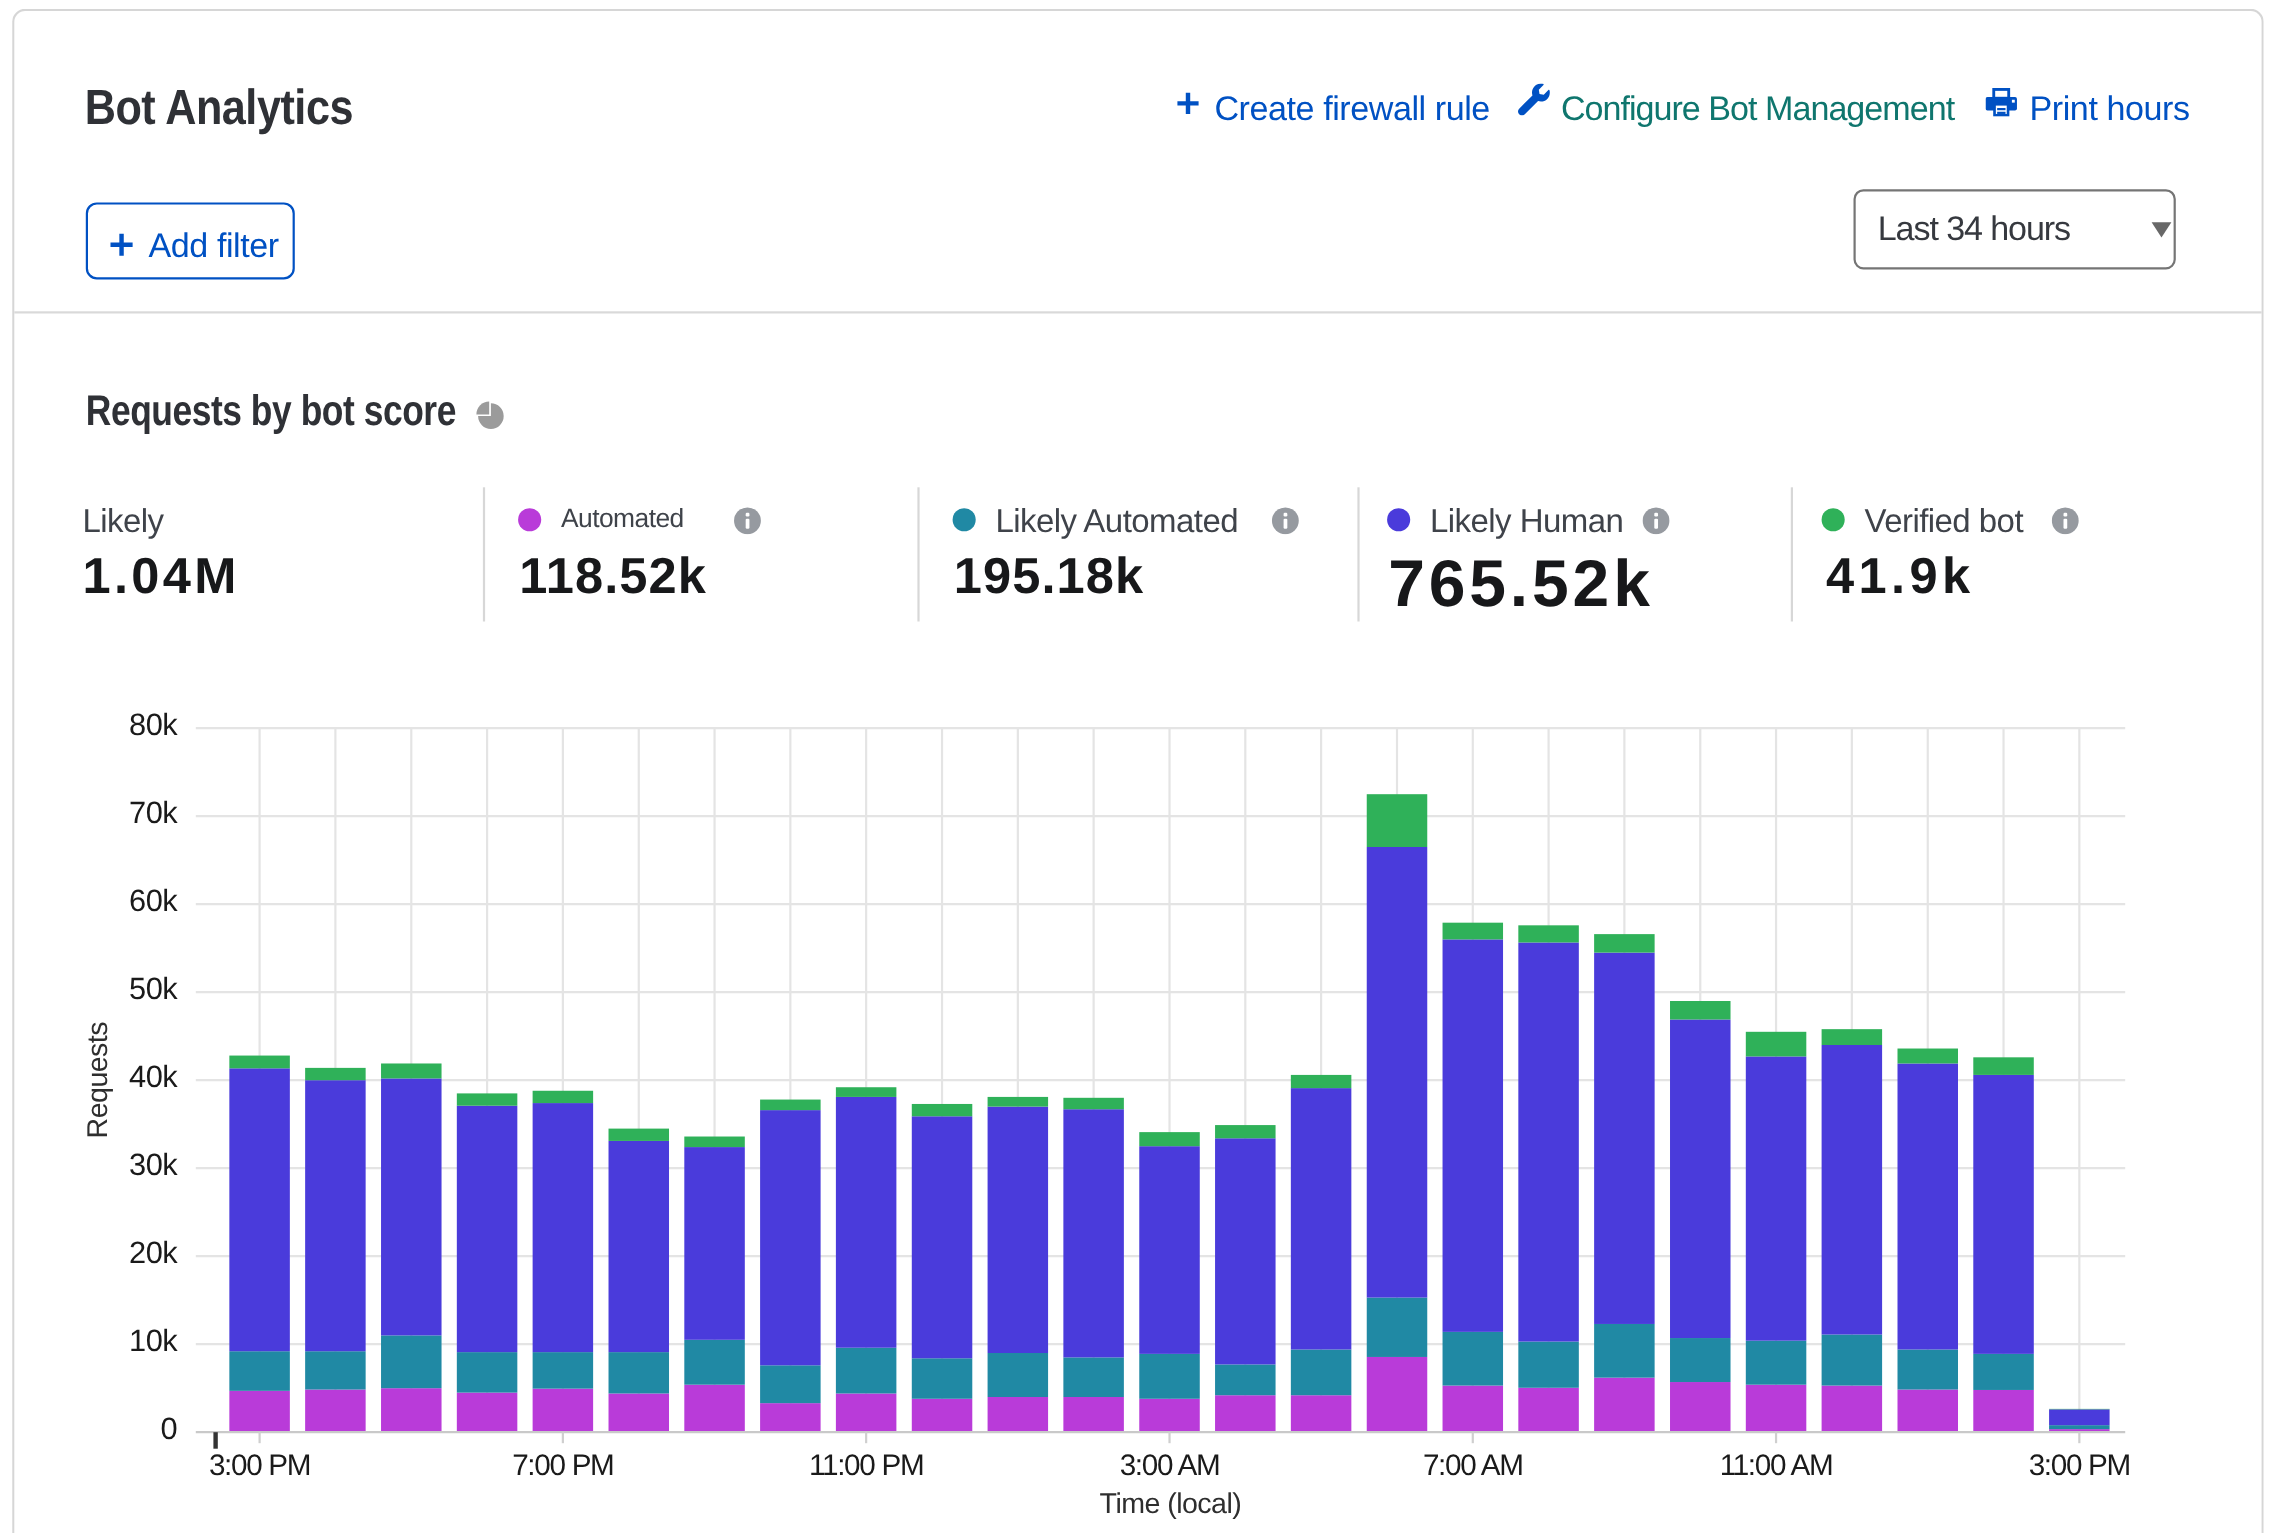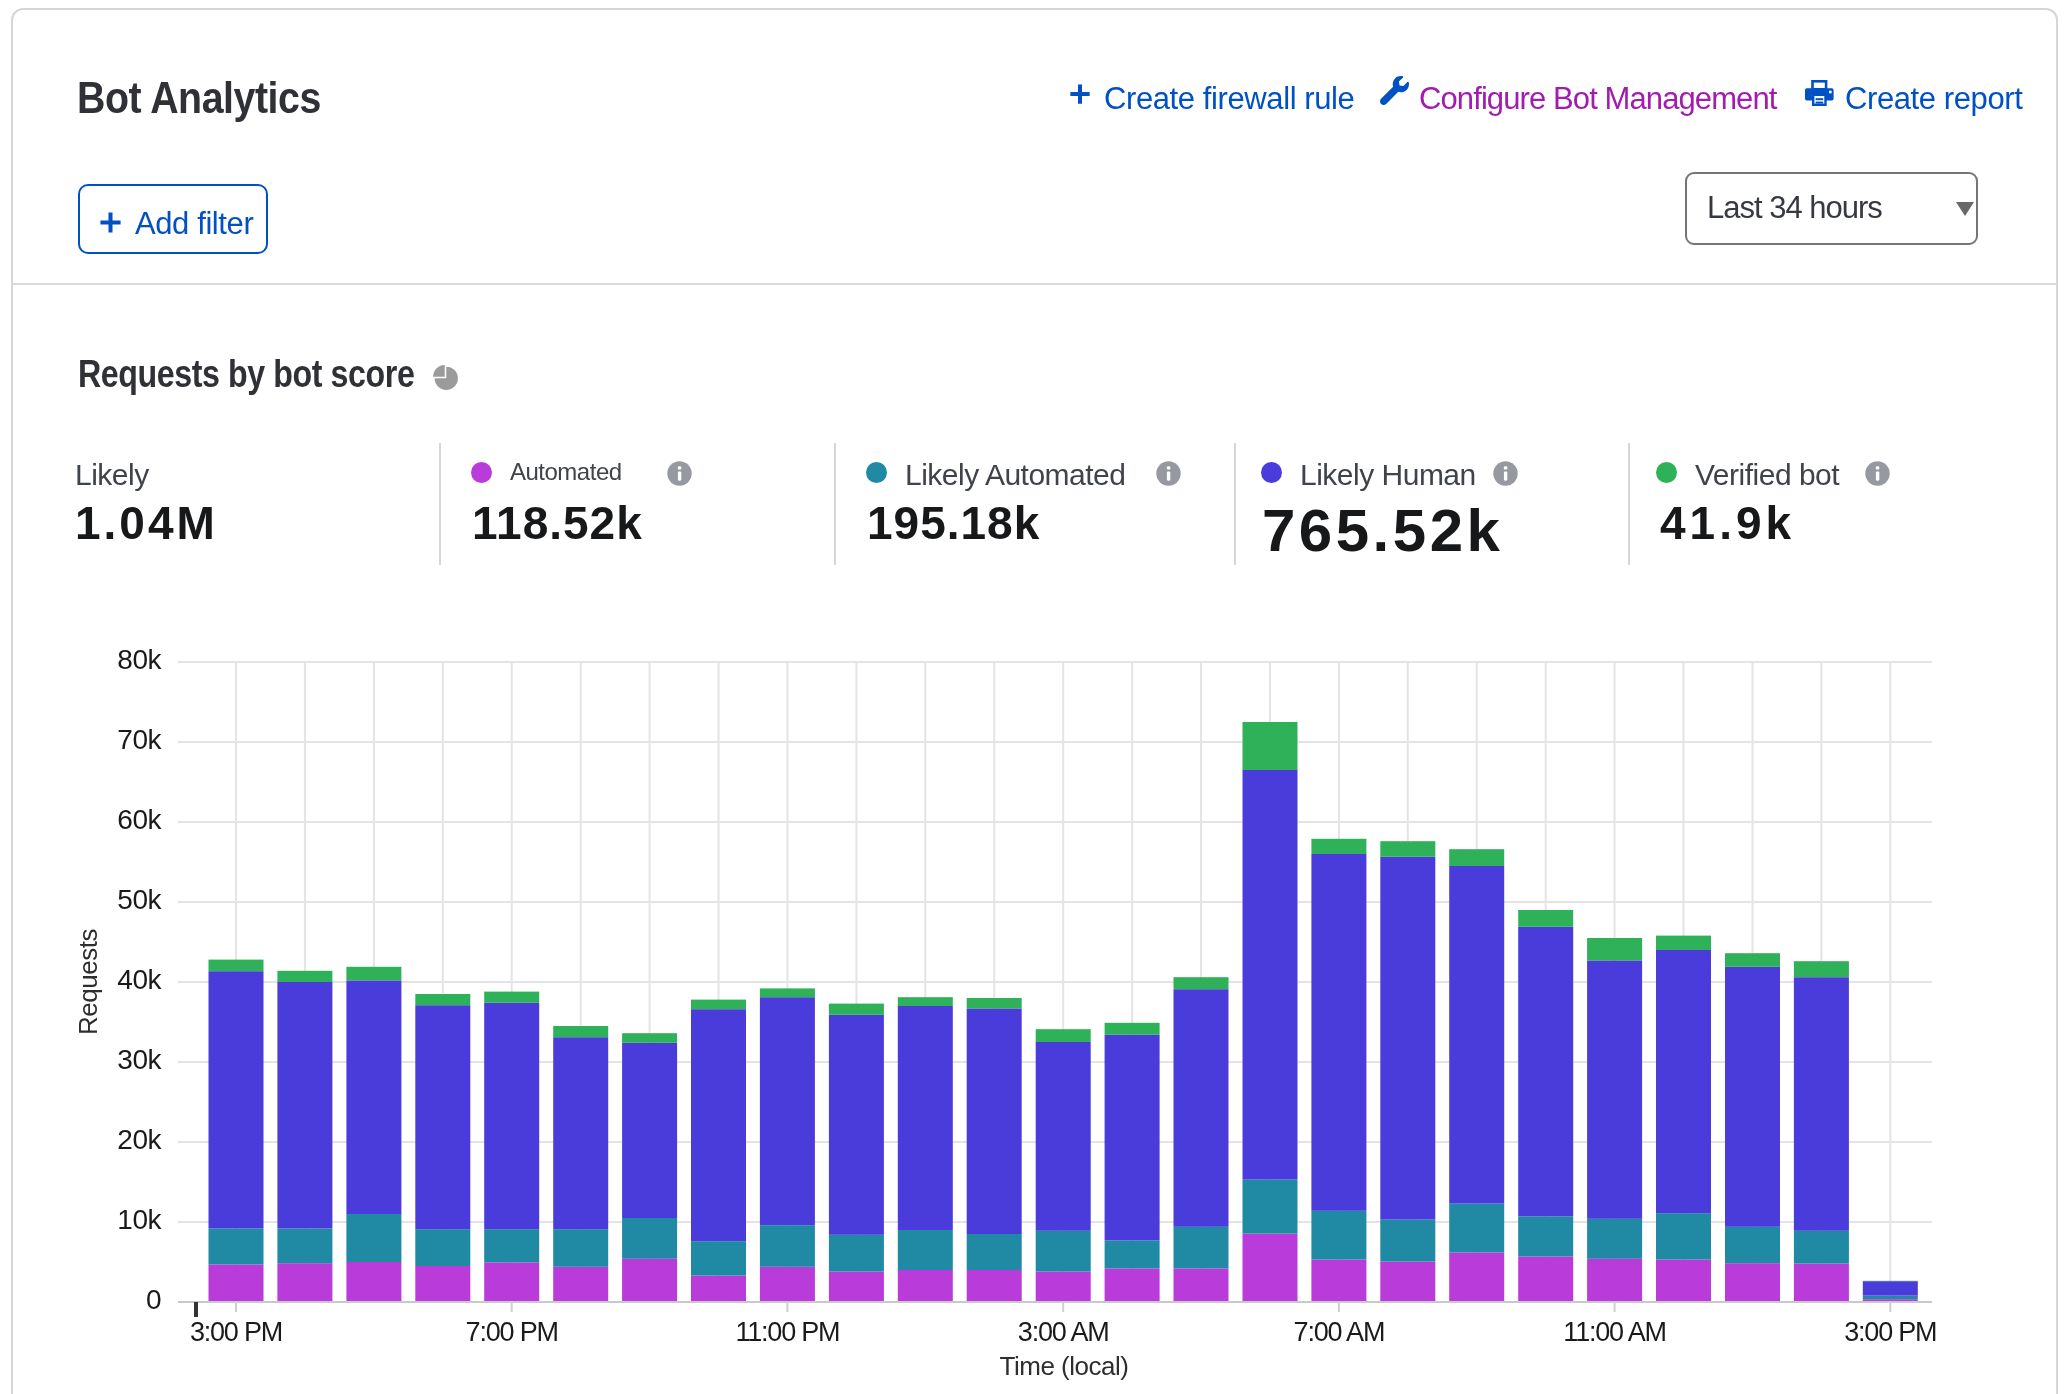--- a/index.html
+++ b/index.html
@@ -7,30 +7,30 @@
 <div class="abs" style="left:11px;top:8px;width:2047px;height:1500px;border:2px solid #d6d6d6;border-radius:12px 12px 0 0;border-bottom:none"></div>
 <div class="abs" style="left:13px;top:283px;width:2043px;height:2px;background:#d9d9d9"></div>
 <div class="abs" style="left:77px;top:72px;font-size:45px;font-weight:700;color:#2f3136;letter-spacing:-0.5px;transform:scaleX(0.873);transform-origin:0 0;white-space:nowrap">Bot Analytics</div>
 <svg class="abs" style="left:1069px;top:83px" width="22" height="22" viewBox="0 0 24 24">
     <path d="M12 1.5 V22.5 M1.5 12 H22.5" stroke="#0051c3" stroke-width="4.4"></path>
   </svg>
 <div class="abs" style="left:1104px;top:81px;font-size:31px;color:#0051c3;letter-spacing:-0.4px;white-space:nowrap">Create firewall rule</div>
 <svg class="abs" style="left:1380px;top:76px" width="29" height="29" viewBox="0 0 512 512">
     <path fill="#0051c3" d="M507.73 109.1c-2.24-9.03-13.54-12.09-20.12-5.51l-74.36 74.36-67.88-11.31-11.31-67.88 74.36-74.36c6.62-6.62 3.43-17.9-5.66-20.16-47.38-11.74-99.55.91-136.58 37.93-39.64 39.64-50.55 97.1-34.05 147.2L18.74 402.76c-24.99 24.99-24.99 65.51 0 90.5 24.99 24.99 65.51 24.99 90.5 0l213.21-213.21c50.12 16.71 107.47 5.68 147.37-34.22 37.07-37.07 49.7-89.32 37.91-136.73z"></path>
   </svg>
-<div class="abs" style="left:1419px;top:81px;font-size:31px;color:#a21caf;letter-spacing:-0.9px;white-space:nowrap">Configure Bot Management</div>
+<div class="abs" style="left:1419px;top:81px;font-size:31px;color:#0f766e;letter-spacing:-0.9px;white-space:nowrap">Configure Bot Management</div>
 <svg class="abs" style="left:1805px;top:80px" width="29" height="26" viewBox="0 0 29 26">
     <rect x="7.5" y="1.3" width="13.6" height="8" fill="none" stroke="#0051c3" stroke-width="2.6"></rect>
     <rect x="0" y="8.2" width="28.6" height="12.3" rx="1.8" fill="#0051c3"></rect>
     <rect x="24" y="10.7" width="2.6" height="2.6" fill="#fff"></rect>
     <rect x="8.2" y="14.8" width="12.3" height="10" fill="#fff" stroke="#0051c3" stroke-width="2.4"></rect>
     <rect x="10.6" y="18.2" width="7.6" height="2" fill="#0051c3"></rect>
     <rect x="10.6" y="21.6" width="7.6" height="2" fill="#0051c3"></rect>
   </svg>
-<div class="abs" style="left:1845px;top:81px;font-size:31px;color:#0051c3;letter-spacing:-0.4px;white-space:nowrap">Create report</div>
+<div class="abs" style="left:1845px;top:81px;font-size:31px;color:#0051c3;letter-spacing:-0.4px;white-space:nowrap">Print hours</div>
 <div class="abs" style="left:78px;top:184px;width:190px;height:70px;border:2px solid #0051c3;border-radius:10px"></div>
 <svg class="abs" style="left:99px;top:211px" width="23" height="23" viewBox="0 0 24 24">
     <path d="M12 1.5 V22.5 M1.5 12 H22.5" stroke="#0051c3" stroke-width="4.2"></path>
   </svg>
 <div class="abs" style="left:135px;top:206px;font-size:31px;color:#0051c3;letter-spacing:-0.4px">Add filter</div>
 <div class="abs" style="left:1685px;top:172px;width:293px;height:73px;border:2px solid #757575;border-radius:9px"></div>
 <div class="abs" style="left:1707px;top:190px;font-size:31px;color:#36393f;letter-spacing:-1px">Last 34 hours</div>
 <div class="abs" style="left:1956px;top:202px;width:0;height:0;border-left:9px solid transparent;border-right:9px solid transparent;border-top:14px solid #686868"></div>
 <div class="abs" style="left:78px;top:352px;font-size:39px;font-weight:700;color:#2f3136;letter-spacing:-0.5px;transform:scaleX(0.825);transform-origin:0 0;white-space:nowrap">Requests by bot score</div>
 <svg class="abs" style="left:430px;top:362px" width="31" height="31" viewBox="0 0 32 32">

